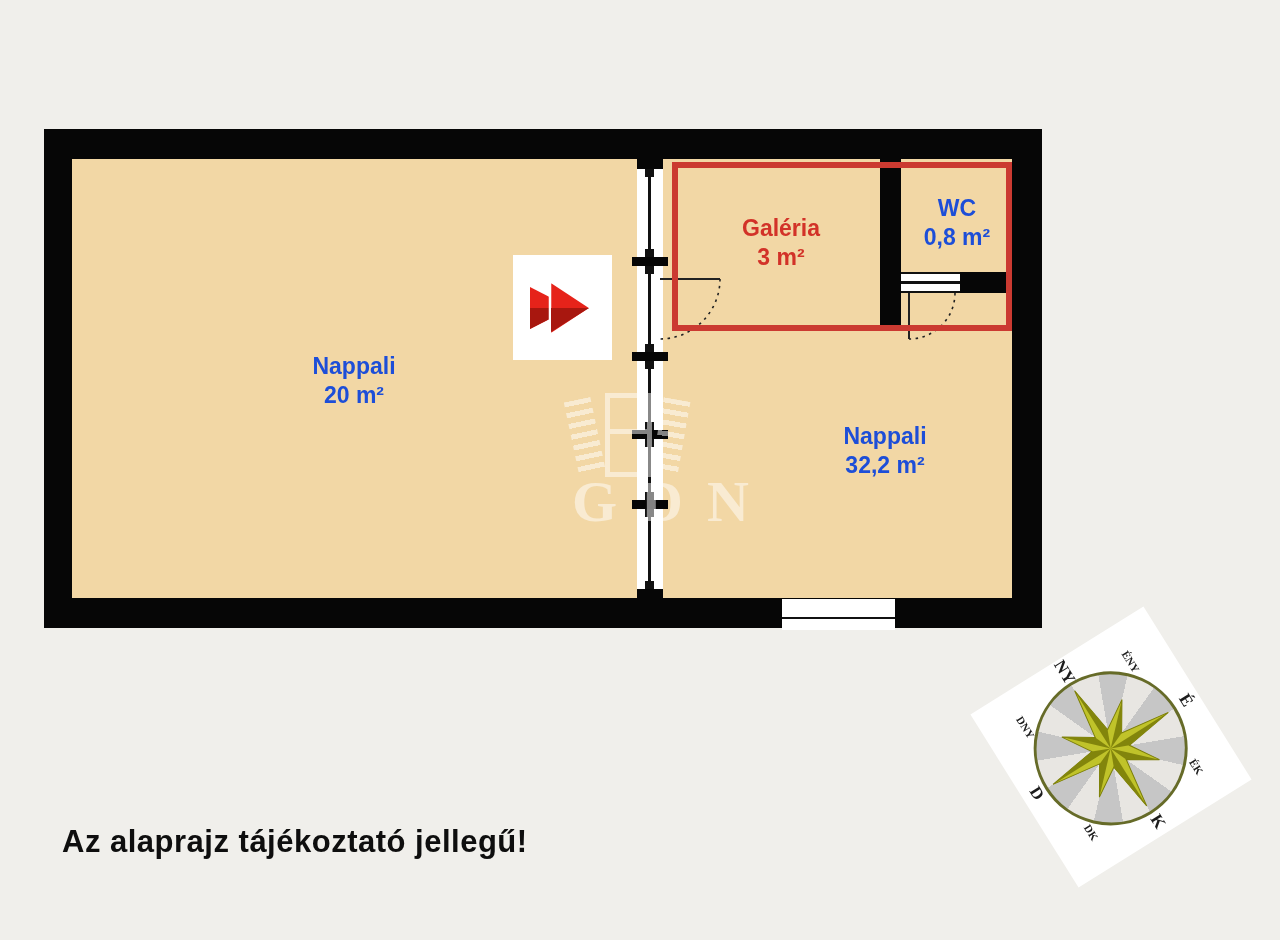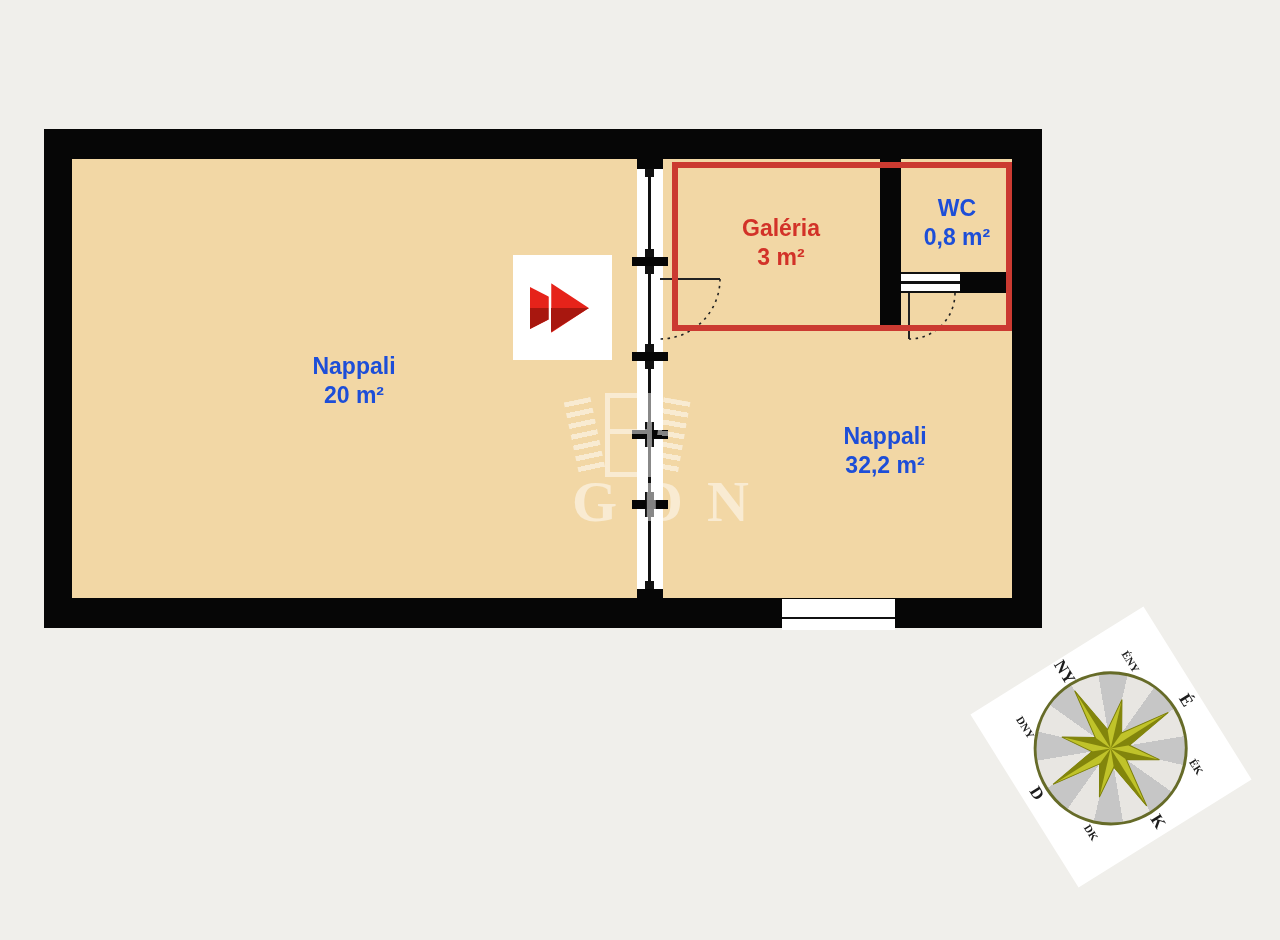--- a/index.html
+++ b/index.html
@@ -169,14 +169,15 @@
     <span class="cdir main" style="left:102px; top:14px;">É</span>
     <span class="cdir inter" style="left:164px; top:40px;">ÉK</span>
     <span class="cdir main" style="left:190px; top:102px;">K</span>
     <span class="cdir inter" style="left:164px; top:164px;">DK</span>
     <span class="cdir main" style="left:102px; top:190px;">D</span>
     <span class="cdir inter" style="left:40px;  top:164px;">DNY</span>
     <span class="cdir main" style="left:14px;  top:102px;">NY</span>
     <span class="cdir inter" style="left:40px;  top:40px;">ÉNY</span>
   </div>
 
+  <div class="abs" id="disclaimer">Az alaprajz tájékoztató jellegű!</div>
 
 </div>
 
 </body></html>

